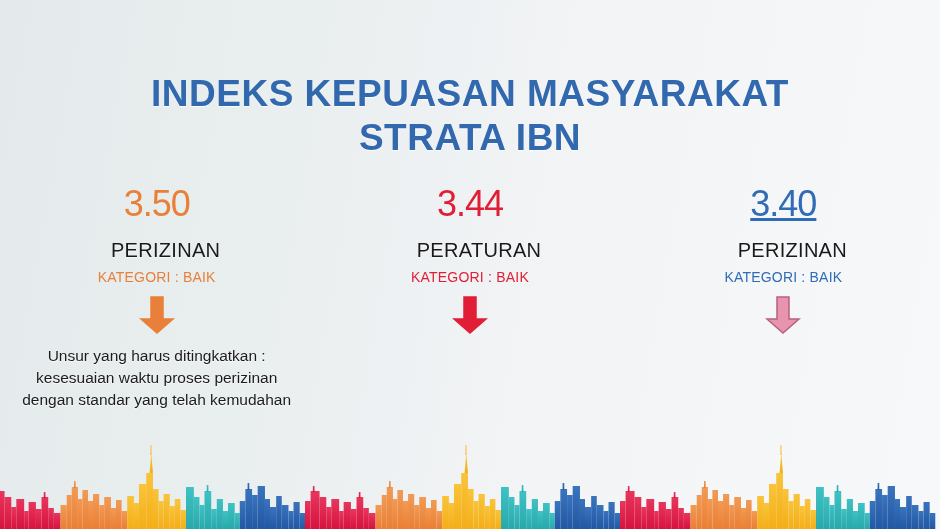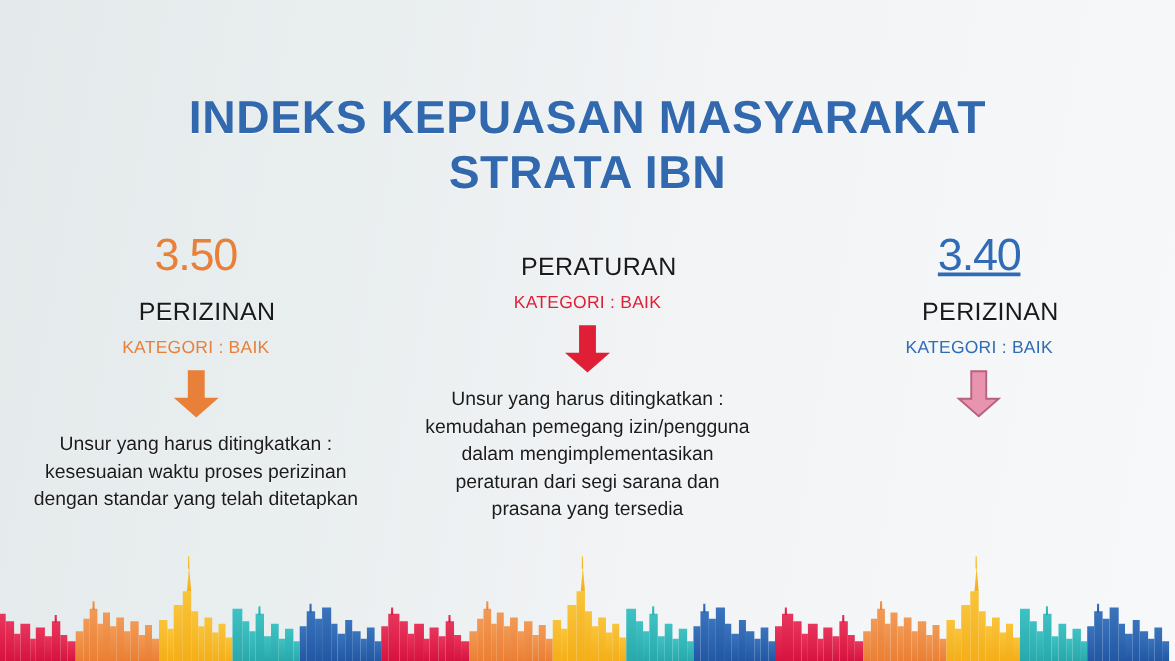--- a/index.html
+++ b/index.html
@@ -117,32 +117,32 @@
 
     <div class="column">
       <div class="score" style="color: rgb(232, 128, 58);">3.50</div>
       <div class="cat-name">PERIZINAN</div>
       <div class="cat-rating" style="color: rgb(232, 128, 58);">KATEGORI : BAIK</div>
       <div class="arrow-wrap">
         <svg class="arrow" viewBox="0 0 38 40">
           <polygon class="arrow-shape" points="13,2 25,2 25,24 35,24 19,38 3,24 13,24" stroke-width="1.5" stroke-linejoin="miter" fill="#e8803a" stroke="#e8803a"></polygon>
         </svg>
       </div>
-      <div class="desc">Unsur yang harus ditingkatkan : kesesuaian waktu proses perizinan dengan standar yang telah ditetapkan</div>
+      <div class="desc">Unsur yang harus ditingkatkan : kesesuaian waktu proses perizinan dengan standar yang telah kemudahan</div>
     </div>
 
     <div class="column">
+      <div class="score" style="color: rgb(224, 31, 54);">3.44</div>
       <div class="cat-name">PERATURAN</div>
       <div class="cat-rating" style="color: rgb(224, 31, 54);">KATEGORI : BAIK</div>
       <div class="arrow-wrap">
         <svg class="arrow" viewBox="0 0 38 40">
           <polygon class="arrow-shape" points="13,2 25,2 25,24 35,24 19,38 3,24 13,24" stroke-width="1.5" stroke-linejoin="miter" fill="#e01f36" stroke="#e01f36"></polygon>
         </svg>
       </div>
-      <div class="desc">Unsur yang harus ditingkatkan : kemudahan pemegang izin/pengguna dalam mengimplementasikan peraturan dari segi sarana dan prasana yang tersedia</div>
     </div>
 
     <div class="column">
       <div class="score" style="color: rgb(47, 108, 181); text-decoration: underline;">3.40</div>
       <div class="cat-name">PERIZINAN</div>
       <div class="cat-rating" style="color: rgb(47, 108, 181);">KATEGORI : BAIK</div>
       <div class="arrow-wrap">
         <svg class="arrow" viewBox="0 0 38 40">
           <polygon class="arrow-shape" points="13,2 25,2 25,24 35,24 19,38 3,24 13,24" stroke-width="1.5" stroke-linejoin="miter" fill="#e894ae" stroke="#b5627f"></polygon>
         </svg>

